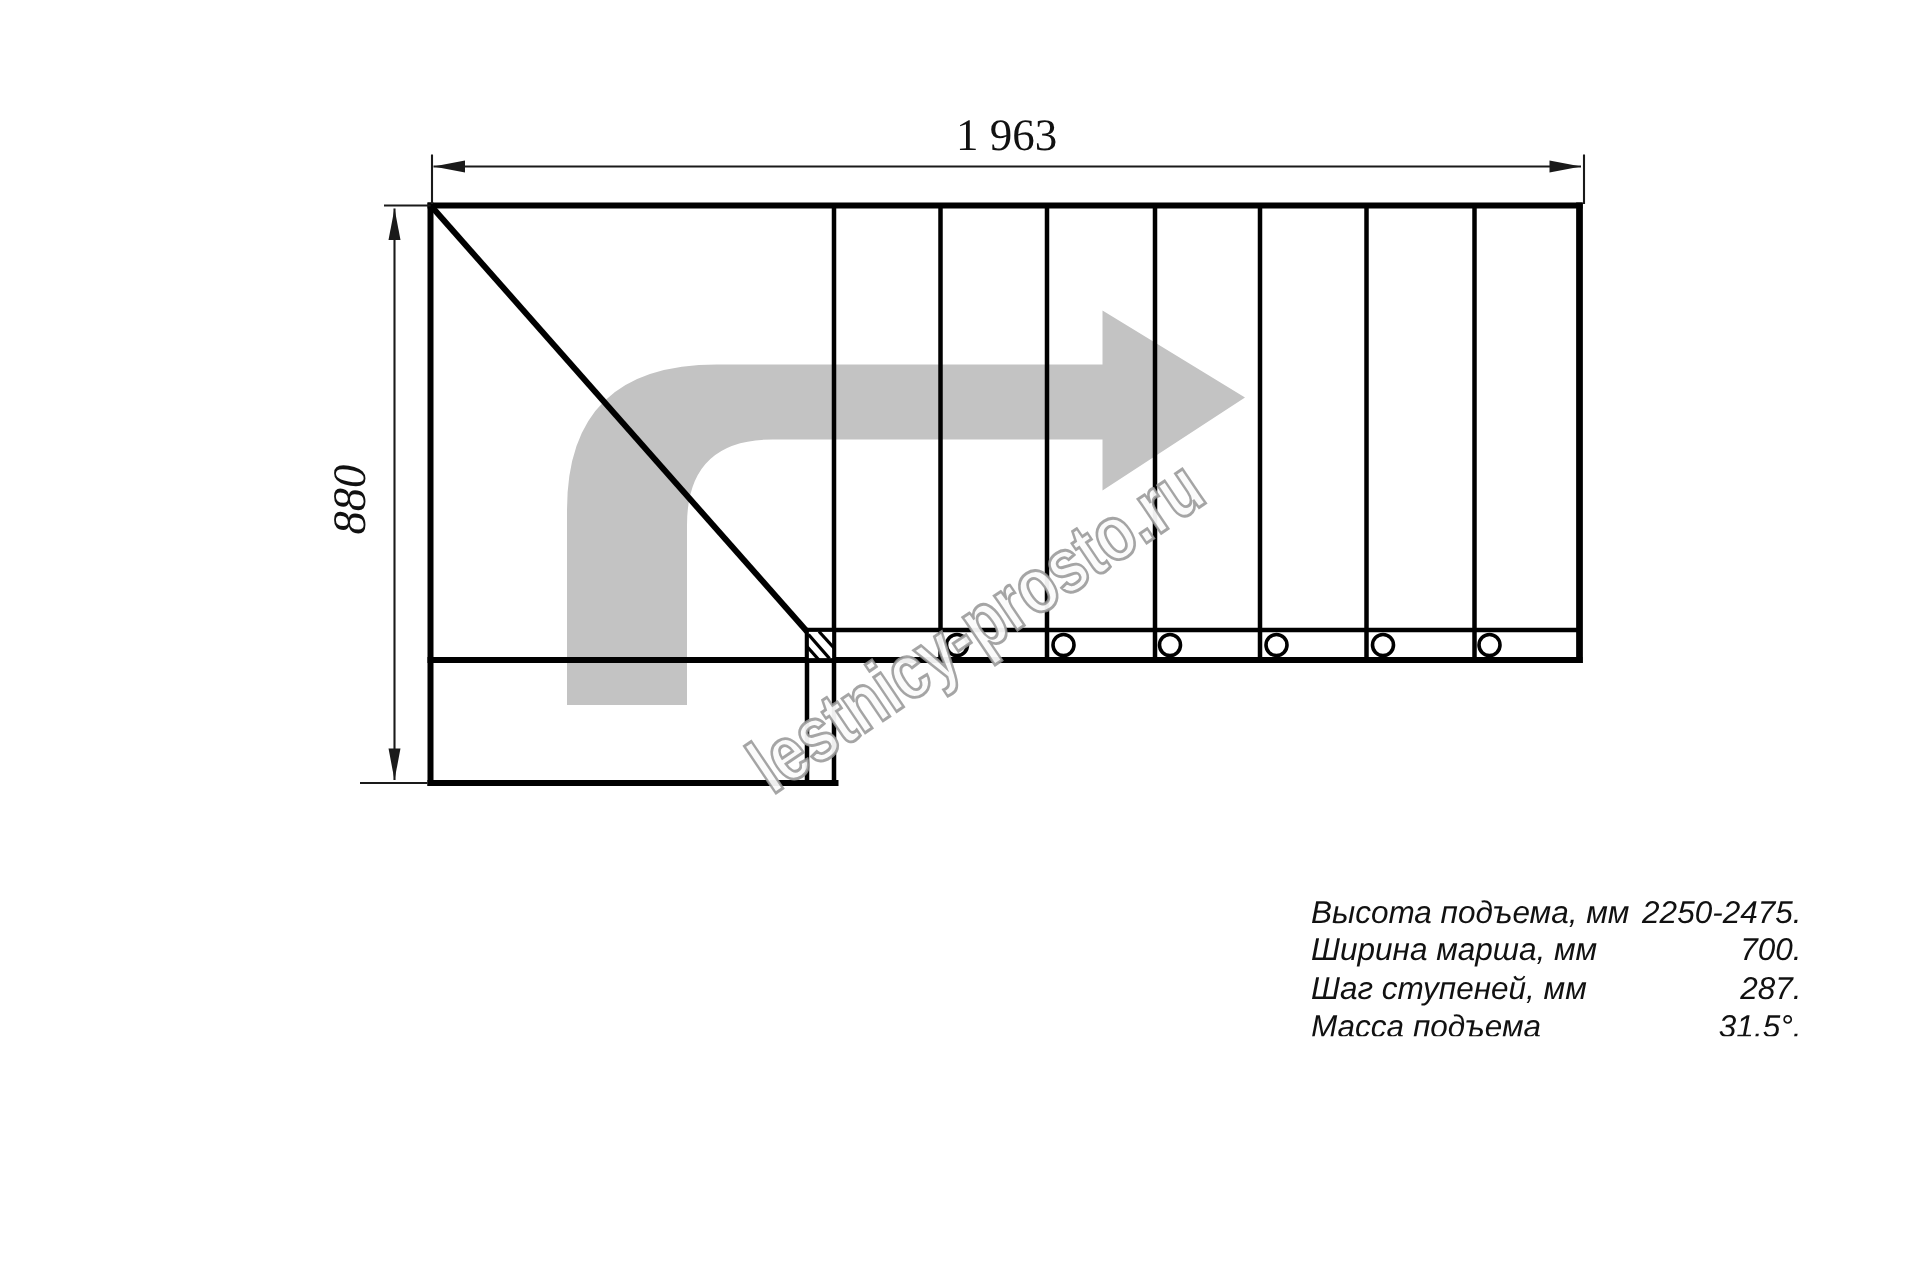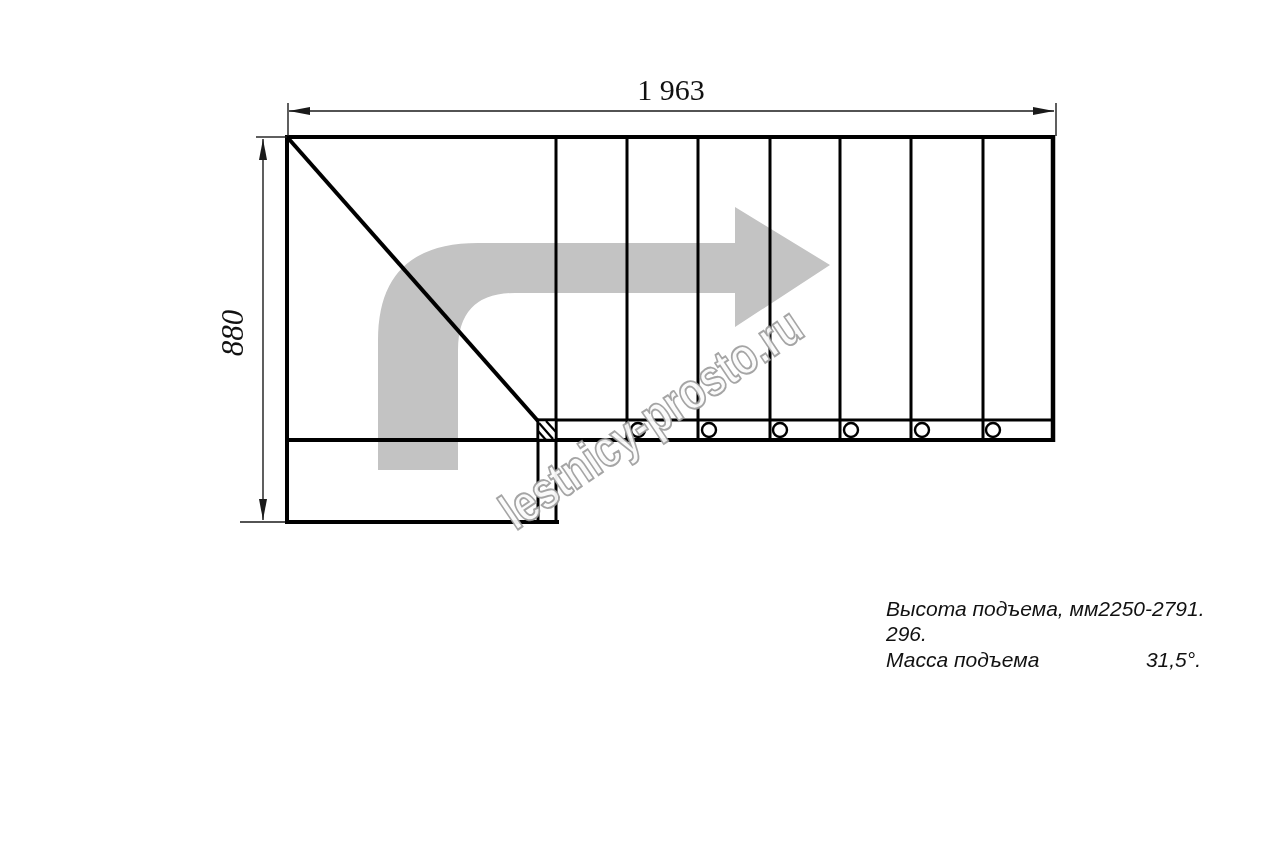--- a/index.html
+++ b/index.html
@@ -52,21 +52,20 @@
     font-size:21px;
     color:#111111;
   }
   .spec-row{
     display:flex;
     justify-content:space-between;
     align-items:baseline;
     height:25.4px;
     line-height:25.4px;
     white-space:nowrap;
-    margin-left:12px;
   }
   .spec-label{text-align:left;}
   .spec-value{text-align:right;}
 </style>
 </head>
 <body>
 
 <div id="canvas">
 
   <svg id="plan-svg" width="1280" height="853" viewBox="0 0 1280 853">
@@ -129,24 +128,29 @@
       <polygon points="263,520 259,499 267,499" fill="#1a1a1a" stroke="none"></polygon>
     </g>
     <text class="dim-text-italic" x="0" y="0" text-anchor="middle" transform="translate(243,333) rotate(-90)">880</text>
   </svg>
 
   <div id="watermark">lestnicy-prosto.ru</div>
 
   <div id="specs">
     <div class="spec-row">
       <span class="spec-label">Высота подъема, мм</span>
-      <span class="spec-value">2250-2791.</span>
+      <span class="spec-value">2250-2475.</span>
     </div>
     <div class="spec-row">
-      <span class="spec-value">296.</span>
+      <span class="spec-label">Ширина марша, мм</span>
+      <span class="spec-value">700.</span>
+    </div>
+    <div class="spec-row">
+      <span class="spec-label">Шаг ступеней, мм</span>
+      <span class="spec-value">287.</span>
     </div>
     <div class="spec-row">
       <span class="spec-label">Масса подъема</span>
       <span class="spec-value">31,5°.</span>
     </div>
   </div>
 
 </div>
 
 </body></html>

